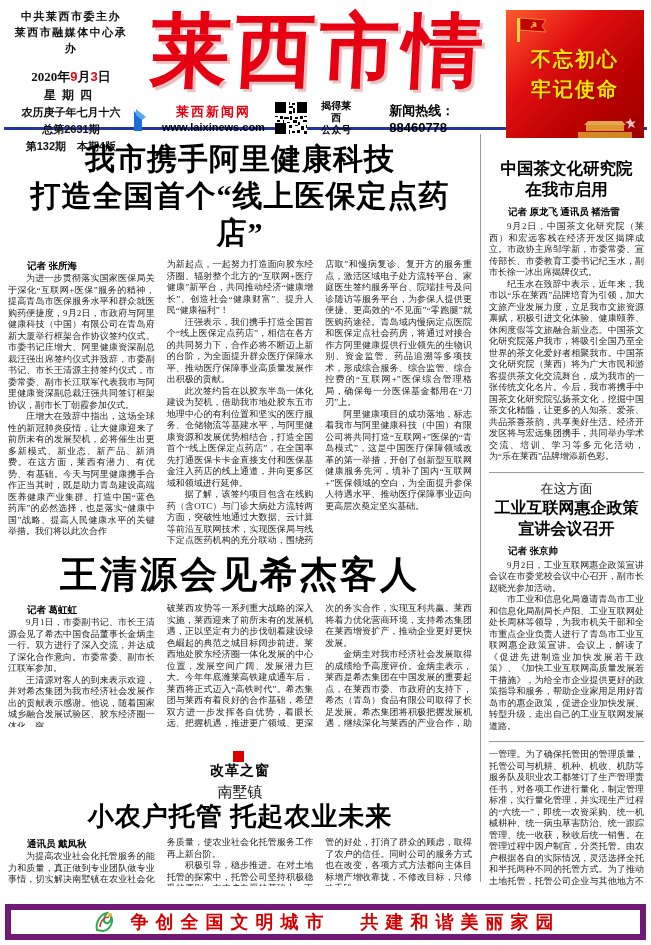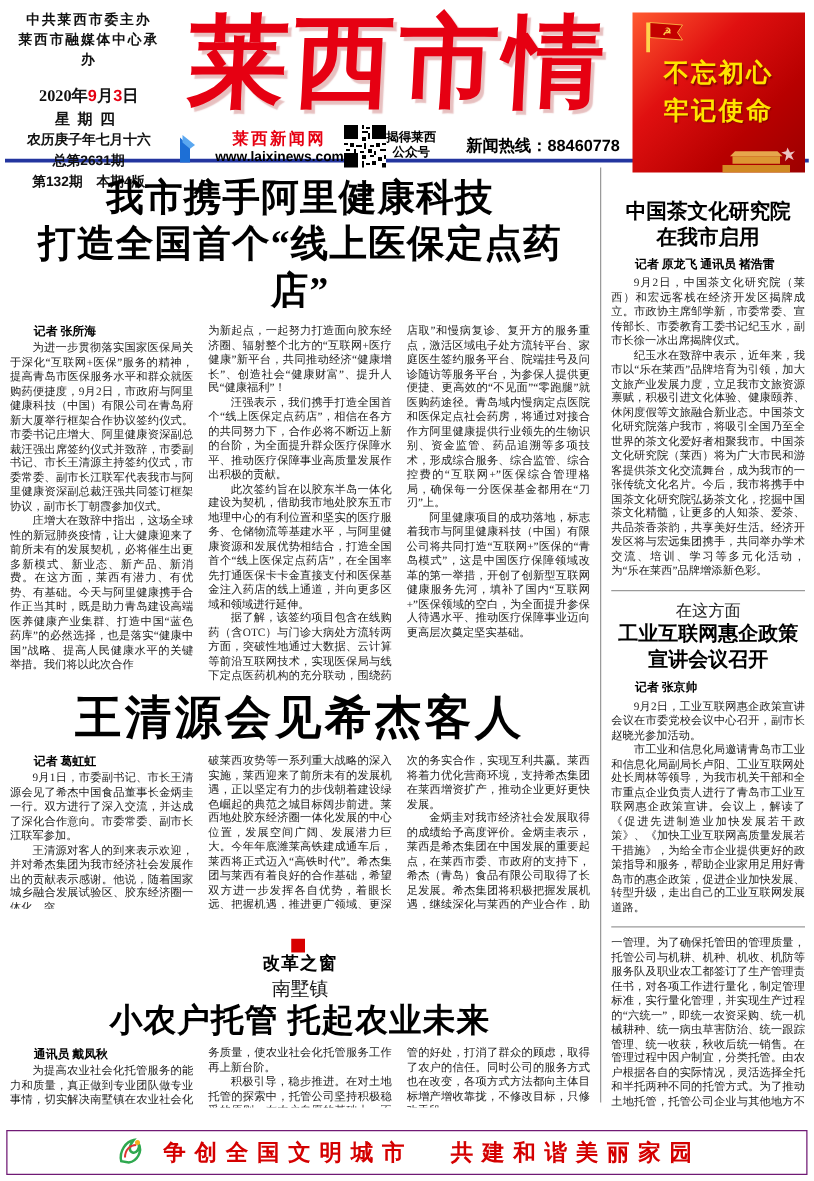--- a/index.html
+++ b/index.html
@@ -13,21 +13,21 @@
   .date-line { margin-top: 12px; font-size: 13px; font-weight: bold; line-height: 18px; }
   .date-line .num { color: #e60012; font-family: "Liberation Sans", sans-serif; }
   .weekday { font-size: 12px; font-weight: bold; letter-spacing: 6px; line-height: 18px; }
   .lunar { font-size: 11px; font-weight: bold; line-height: 17px; }
   .issue { font-size: 11px; font-weight: bold; line-height: 17px; }
   .issue .inum { font-family: "Liberation Sans", sans-serif; }
 
   .mast-center { flex: 1; display: flex; flex-direction: column; align-items: center; }
   .paper-title { font-size: 80px; line-height: 86px; font-weight: 900; color: #e60012; letter-spacing: 4px;
                  text-shadow: 3px 3px 1px rgba(160,0,0,0.25); transform: skewX(-3deg); white-space: nowrap; }
-  .mast-sub { display: flex; align-items: center; gap: 0; margin-top: 6px; }
+  .mast-sub { display: flex; align-items: center; gap: 10px; margin-top: 6px; }
   .site-block { display: flex; align-items: flex-end; gap: 4px; }
   .site-text { text-align: center; }
   .site-name { color: #e60012; font-size: 13px; font-weight: bold; letter-spacing: 2px; font-family:"Liberation Sans",sans-serif; }
   .site-url { color: #000; font-size: 11px; font-weight: bold; font-family: "Liberation Sans", sans-serif; }
   .qr { width: 34px; height: 34px; }
   .qr-caption { font-size: 10px; font-weight: bold; line-height: 12px; text-align: center; }
   .hotline { font-size: 13px; font-weight: bold; font-family: "Liberation Sans", sans-serif; margin-left: 24px; }
 
   .poster { width: 138px; height: 128px; margin-right: 7px; margin-top: 2px; position: relative;
             background: linear-gradient(135deg, #ff5a30 0%, #e01010 35%, #b80000 70%, #9c0000 100%);
@@ -68,21 +68,21 @@
   
   .tea-title { text-align: center; font-weight: 900; font-size: 16.5px; line-height: 21px; margin-top: 12px; color:#000; }
   .right-pane .byline { margin-top: 5px; margin-bottom: 2px; }
   .right-pane p { margin-bottom: 0; }
   .r-divider { border: 0; border-top: 1px solid #9a9a9a; margin: 9px 0 7px 0; }
   .ind-kicker { text-align: center; font-size: 13px; line-height: 17px; color: #222; }
   .ind-title { text-align: center; font-weight: 900; font-size: 16px; line-height: 21px; color:#000; }
 
   
   .footer-banner { position: absolute; left: 5px; right: 5px; bottom: 5px; height: 36px;
-                   border: 1px solid #701a75; background: #fff; display: flex; align-items: center; justify-content: center; gap: 14px; }
+                   border: 6px solid #701a75; background: #fff; display: flex; justify-content: center; gap: 14px; }
   .footer-slogans { display: flex; gap: 30px; }
   .footer-slogan { color: #d40000; font-size: 18px; font-weight: 900; letter-spacing: 7px; font-family: "Liberation Serif", serif; }
 </style>
 </head>
 <body>
 
 <div class="page">
 
   <div class="masthead">
     <div class="mast-left">

